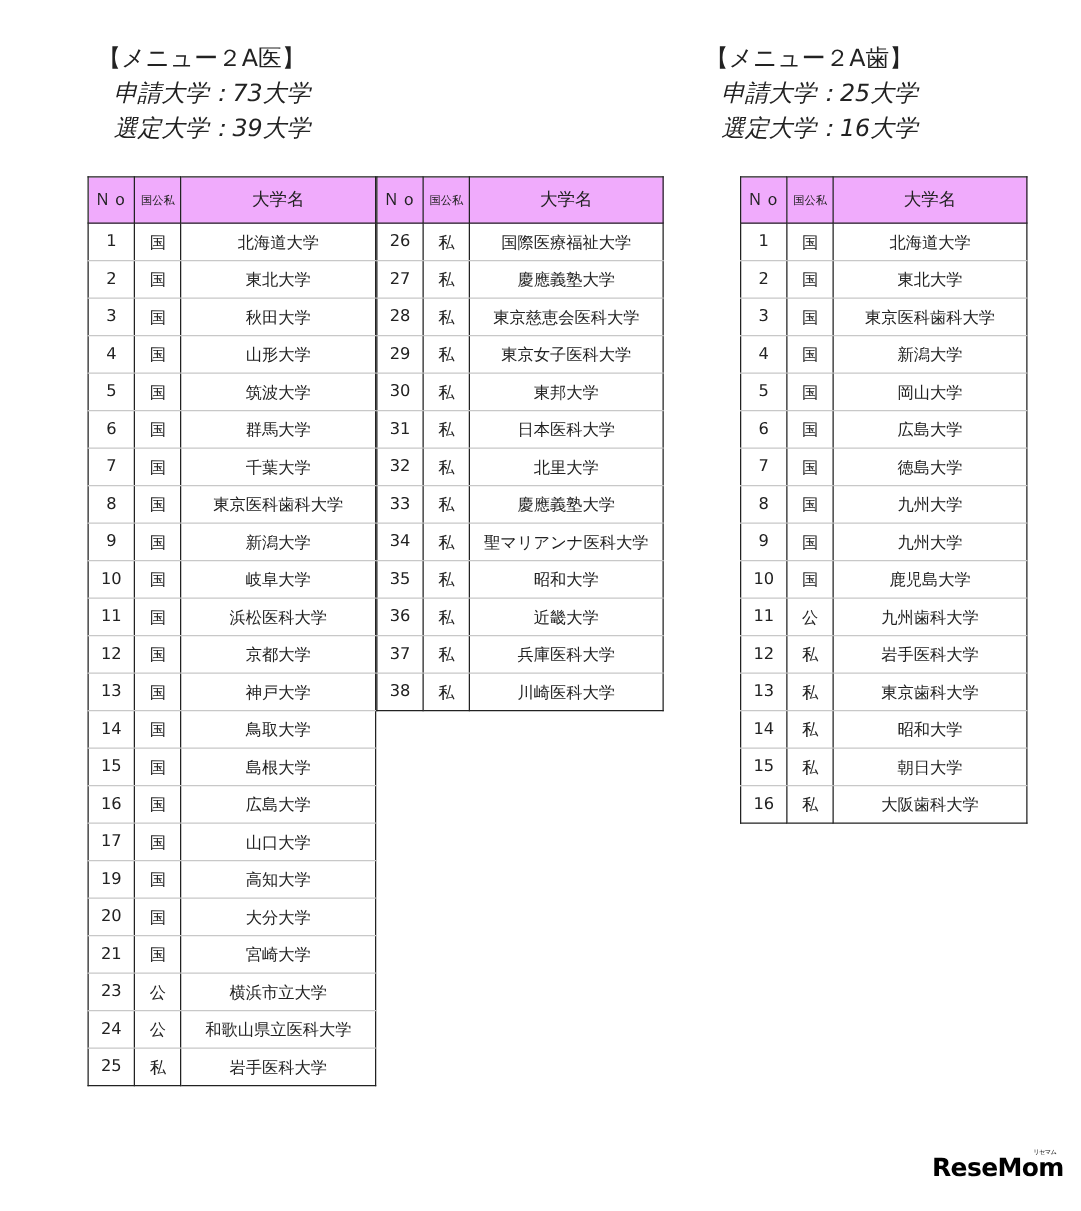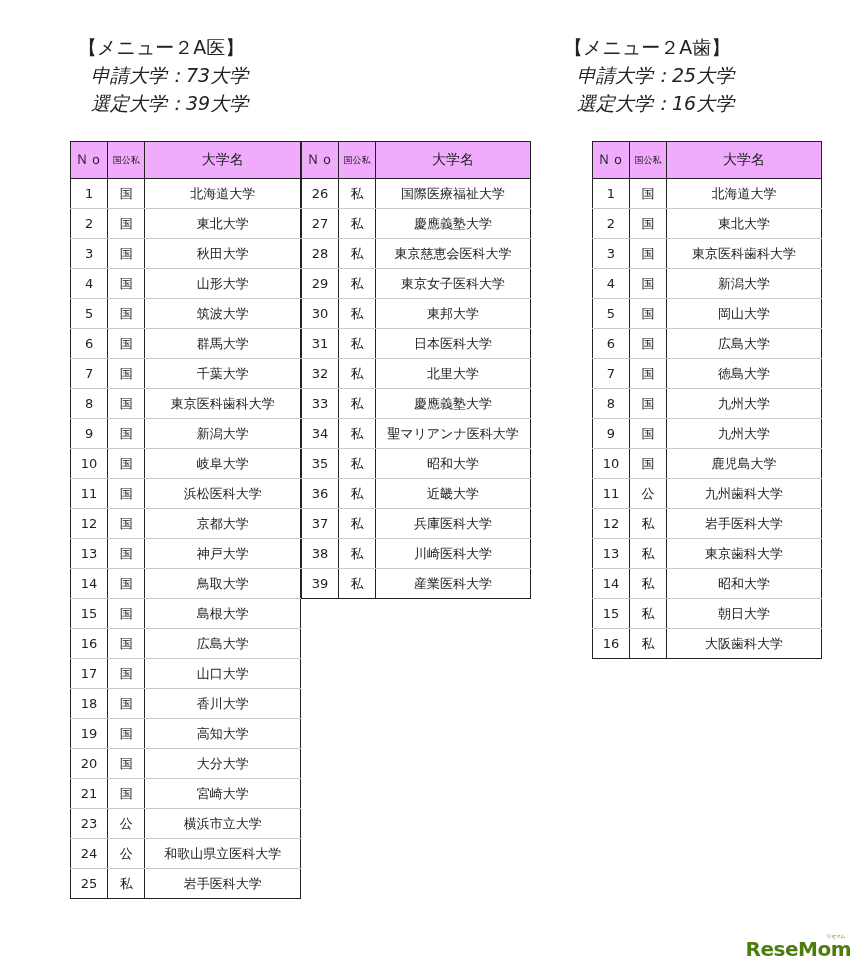--- a/index.html
+++ b/index.html
@@ -10,22 +10,22 @@
   .heading .line { display:block; padding-left:13px;font-style:italic; }
   table.t { position:absolute; border-collapse:collapse; font-size:13px; table-layout:fixed; }
   table.t th, table.t td { height:29px; padding:0; text-align:center; vertical-align:middle;
        border-left:1.5px solid #222; border-right:1.5px solid #222;
        border-top:1px solid #c8c8c8; border-bottom:1px solid #c8c8c8; white-space:nowrap; }
   table.t th { background:#f0abfc; font-weight:normal; height:36px;
        border-top:1.5px solid #222; border-bottom:1.5px solid #222; font-size:14px; }
   table.t th.small { font-size:9px; }
   table.t tr:last-child td { border-bottom:1.5px solid #222; }
   .c-no { width:37px; } .c-type { width:37px; } .c-name { width:155px; }
-  .logo { position:absolute; right:14px; bottom:8px; font-size:20px; font-weight:bold;
-          color:#4d7c0f; letter-spacing:-0.5px; font-family:"DejaVu Sans",sans-serif; }
+  .logo { position:absolute; right:14px; bottom:23px; font-size:20px; font-weight:bold;
+          color:#000000; letter-spacing:-0.5px; font-family:"DejaVu Sans",sans-serif; }
   .logo small { font-size:5px; position:absolute; right:6px; top:-4px; font-weight:normal; }
 </style>
 </head>
 <body>
 
 <div class="heading" style="left:78px;top:33px;">
   <span class="title">【メニュー２A医】</span>
   <span class="line">申請大学：73大学</span>
   <span class="line">選定大学：39大学</span>
 </div>
@@ -129,25 +129,20 @@
         <td>16</td>
         <td>国</td>
         <td>広島大学</td>
       </tr>
       <tr>
         <td>17</td>
         <td>国</td>
         <td>山口大学</td>
       </tr>
       <tr>
-        <td>18</td>
-        <td>国</td>
-        <td>香川大学</td>
-      </tr>
-      <tr>
         <td>19</td>
         <td>国</td>
         <td>高知大学</td>
       </tr>
       <tr>
         <td>20</td>
         <td>国</td>
         <td>大分大学</td>
       </tr>
       <tr>
@@ -245,25 +240,20 @@
       <tr>
         <td>37</td>
         <td>私</td>
         <td>兵庫医科大学</td>
       </tr>
       <tr>
         <td>38</td>
         <td>私</td>
         <td>川崎医科大学</td>
       </tr>
-      <tr>
-        <td>39</td>
-        <td>私</td>
-        <td>産業医科大学</td>
-      </tr>
     </tbody>
 </table>
 
 <table class="t" id="tbl-dental" style="left:592px;top:141px;width:230px;">
   <colgroup>
       <col class="c-no">
       <col class="c-type">
       <col class="c-name">
     </colgroup>
   <thead>

